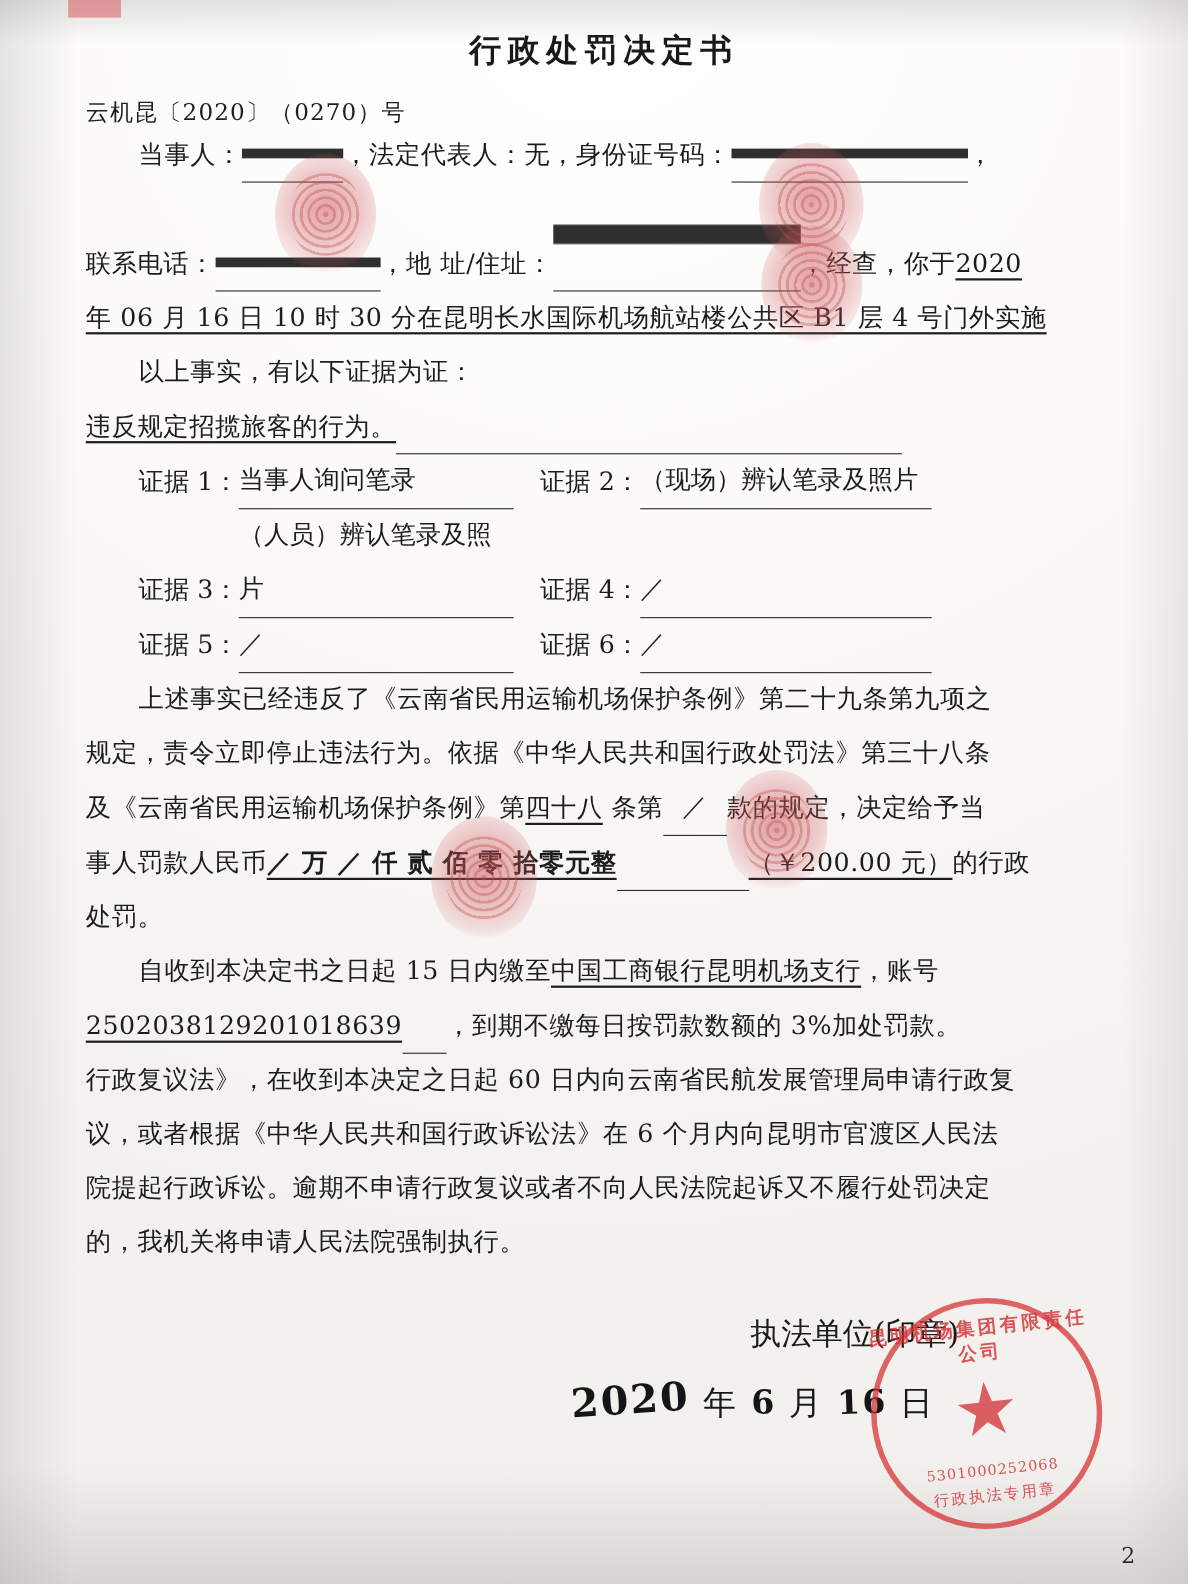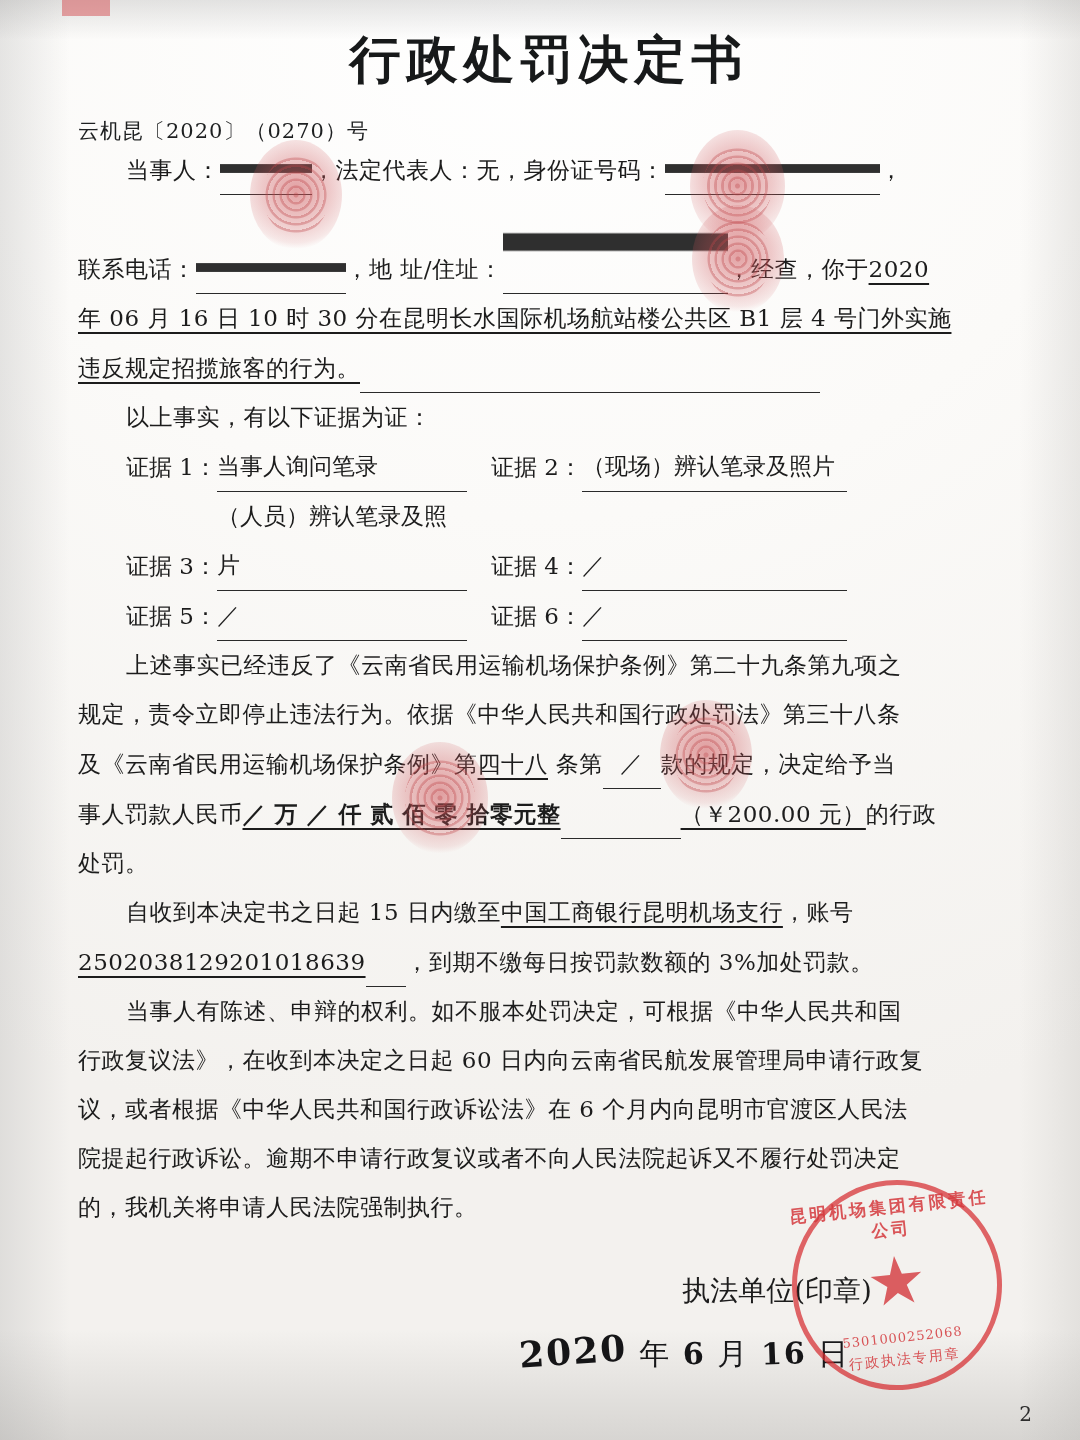--- a/index.html
+++ b/index.html
@@ -54,21 +54,21 @@
   .doc {
     position: absolute;
     left: 78px;
     right: 60px;
     top: 0;
     bottom: 0;
   }
 
   .title {
     text-align: center;
-    font-size: 51px;
+    font-size: 29px;
     font-weight: bold;
     letter-spacing: 6px;
     margin-top: 26px;
     color: #17191a;
     font-family: "DejaVu Serif", "Liberation Serif", serif;
   }
 
   .docno {
     font-size: 21px;
     margin-top: 22px;
@@ -258,25 +258,25 @@
 
     <p class="body block-1">
       <span class="indent" style="display:inline-block;width:48px;"></span><span>当事人：</span><span class="redact" style="width:92px;">杨××</span>，<span>法定代表人：</span><span>无</span>，<span>身份证号码：</span><span class="redact" style="width:215px;">53××××××××××9515××</span>，
     </p>
     <p class="body">
       <span>联系电话：</span><span class="redact" style="width:150px;">1××××××××××</span>，<span>地 址/住址：</span><span class="redact" style="width:225px;">昆明市官渡区××××××</span>，<span>经查，你于</span><span class="u">2020</span>
     </p>
     <p class="body">
       <span class="u">年 06 月 16 日 10 时 30 分在昆明长水国际机场航站楼公共区 B1 层 4 号门外实施</span>
     </p>
+    <p class="body block-2 indent">以上事实，有以下证据为证：</p>
+
     <p class="body">
       <span class="u">违反规定招揽旅客的行为。</span><span class="blank" style="width:460px;">&nbsp;</span>
     </p>
-
-    <p class="body block-2 indent">以上事实，有以下证据为证：</p>
 
     <div class="evid-row">
       <span class="evid-label">证据 1：</span>
       <span class="evid-val ev-w-a">当事人询问笔录</span>
       <span class="gap"></span>
       <span class="evid-label">证据 2：</span>
       <span class="evid-val ev-w-b">（现场）辨认笔录及照片</span>
     </div>
 
     <div class="evid-row">
@@ -305,21 +305,20 @@
     </p>
     <p class="body">处罚。</p>
 
     <p class="body block-2 indent">
       <span>自收到本决定书之日起 15 日内缴至</span><span class="u">中国工商银行昆明机场支行</span><span>，账号</span>
     </p>
     <p class="body">
       <span class="u">2502038129201018639</span><span class="blank" style="width:40px;">&nbsp;</span><span>，到期不缴每日按罚款数额的 3%加处罚款。</span>
     </p>
 
-    <p class="body block-2 indent">当事人有陈述、申辩的权利。如不服本处罚决定，可根据《中华人民共和国</p>
     <p class="body">行政复议法》，在收到本决定之日起 60 日内向云南省民航发展管理局申请行政复</p>
     <p class="body">议，或者根据《中华人民共和国行政诉讼法》在 6 个月内向昆明市官渡区人民法</p>
     <p class="body">院提起行政诉讼。逾期不申请行政复议或者不向人民法院起诉又不履行处罚决定</p>
     <p class="body">的，我机关将申请人民法院强制执行。</p>
 
     <div class="sign-area">
       <div class="sign-label">执法单位(印章)</div>
       <div class="sign-date">
         <span class="handwrite">2020</span>
         <span>年</span>

